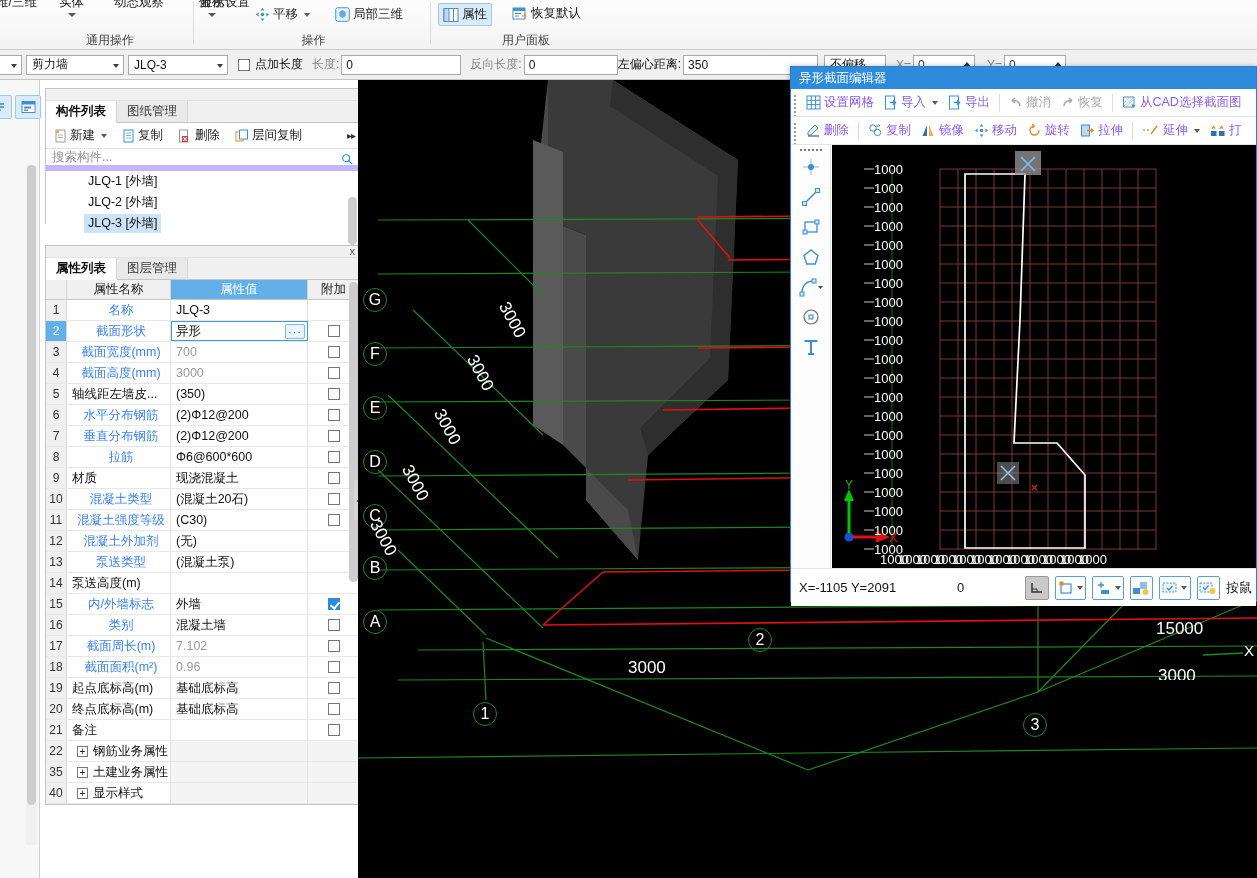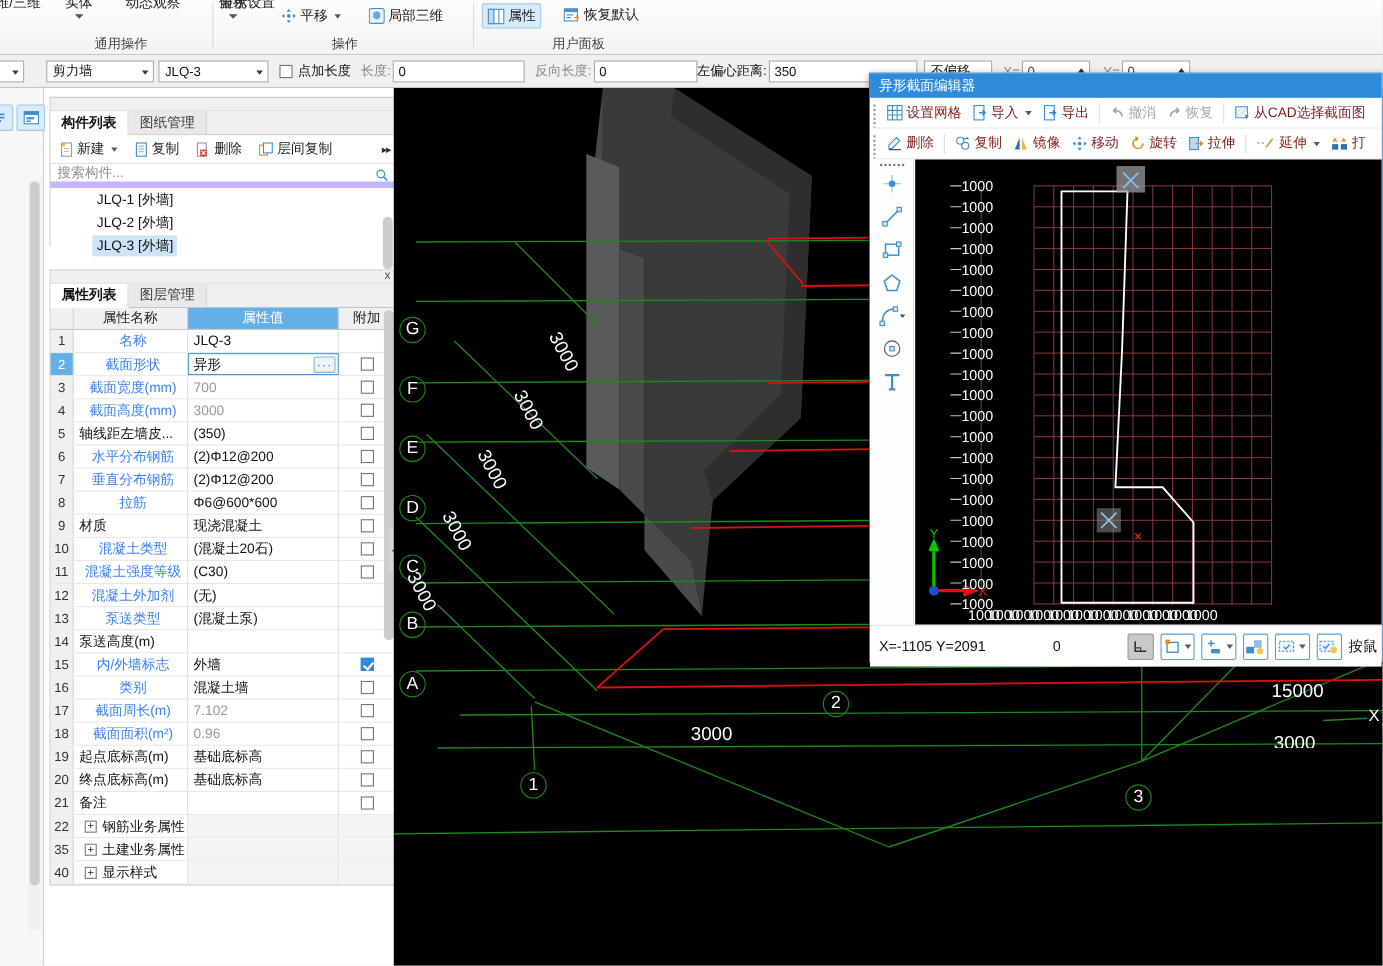--- a/index.html
+++ b/index.html
@@ -262,21 +262,21 @@
     height: 22px; background: #2e8bdc; color: #fff; display: flex;
     align-items: center; padding-left: 8px; font-size: 12.5px;
   }
   .dlg-tb {
     height: 28px; border-bottom: 1px solid #e4e4e4; display: flex;
     align-items: center; gap: 2px; padding-left: 3px; background: #fff;
     overflow: hidden;
   }
   .dlg-tb .it {
     display: flex; align-items: center; gap: 3px; padding: 2px 4px;
-    font-size: 12.5px; color: #7f1d1d; white-space: nowrap;
+    font-size: 12.5px; color: #8b5cf6; white-space: nowrap;
   }
   .dlg-tb .it.dis { color: #a8a8a8; }
   .dlg-tb .vsep { width: 1px; height: 18px; background: #dcdcdc; margin: 0 3px; }
   .grip {
     width: 4px; height: 16px; display: grid; grid-template-columns: 2px;
     grid-auto-rows: 2px; gap: 2px; margin-right: 2px;
   }
   .grip i { width: 2px; height: 2px; background: #9a9a9a; display: block; }
   .dlg-body { position: relative; height: 423px; background: #fff; }
   .tool-col {
@@ -377,21 +377,21 @@
         <span>恢复默认</span>
       </div>
       <div class="rib-grp-label">用户面板</div>
     </div>
   </div>
 
   <div class="parambar">
     <div class="combo" style="width:26px; margin-left:-6px;">
       <span class="arw"></span>
     </div>
-    <div class="combo" style="width:98px; margin-left:20px;">
+    <div class="combo" style="width:98px; margin-left:4px;">
       <span>剪力墙</span>
       <span class="arw"></span>
     </div>
     <div class="combo" style="width:100px; margin-left:4px;">
       <span>JLQ-3</span>
       <span class="arw"></span>
     </div>
     <span class="cb" style="margin-left:10px;"></span>
     <span class="pb-label" style="margin-left:5px;">点加长度</span>
     <span class="pb-label grey" style="margin-left:9px;">长度:</span>

